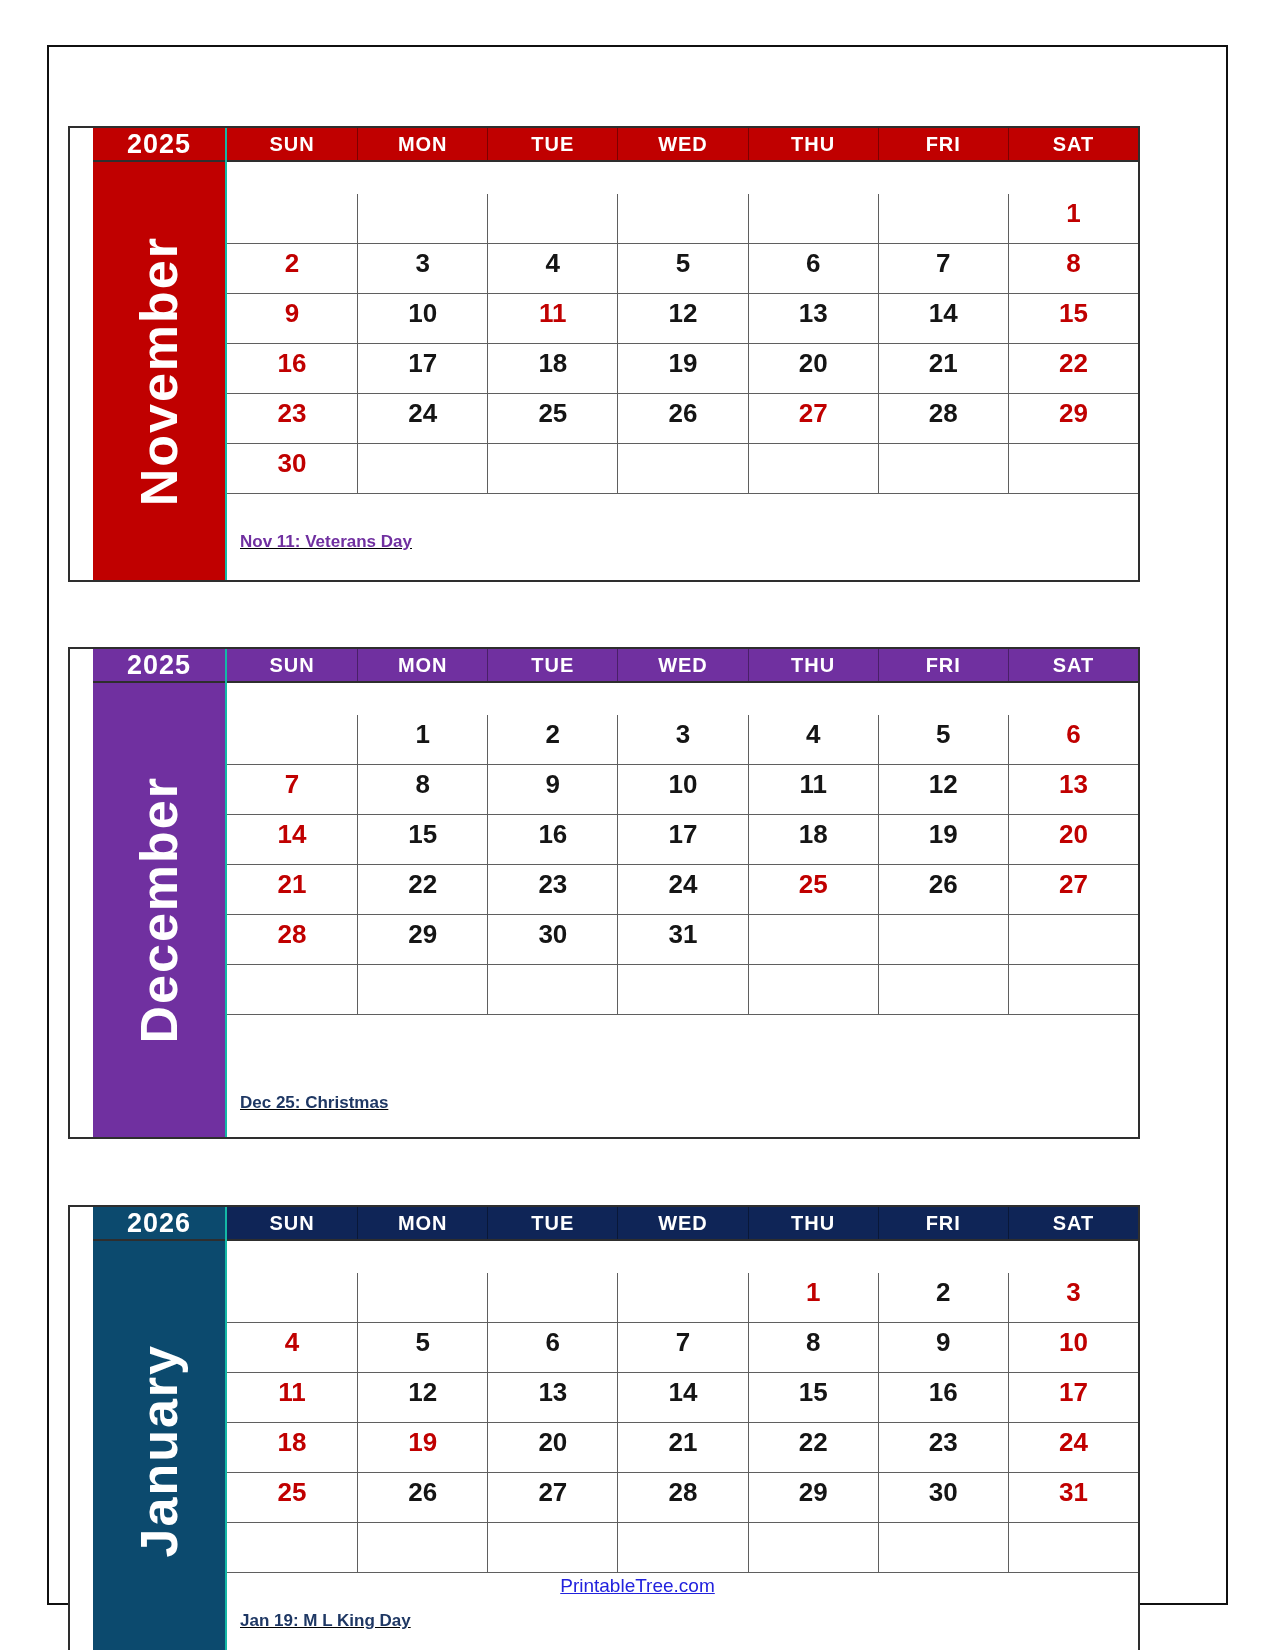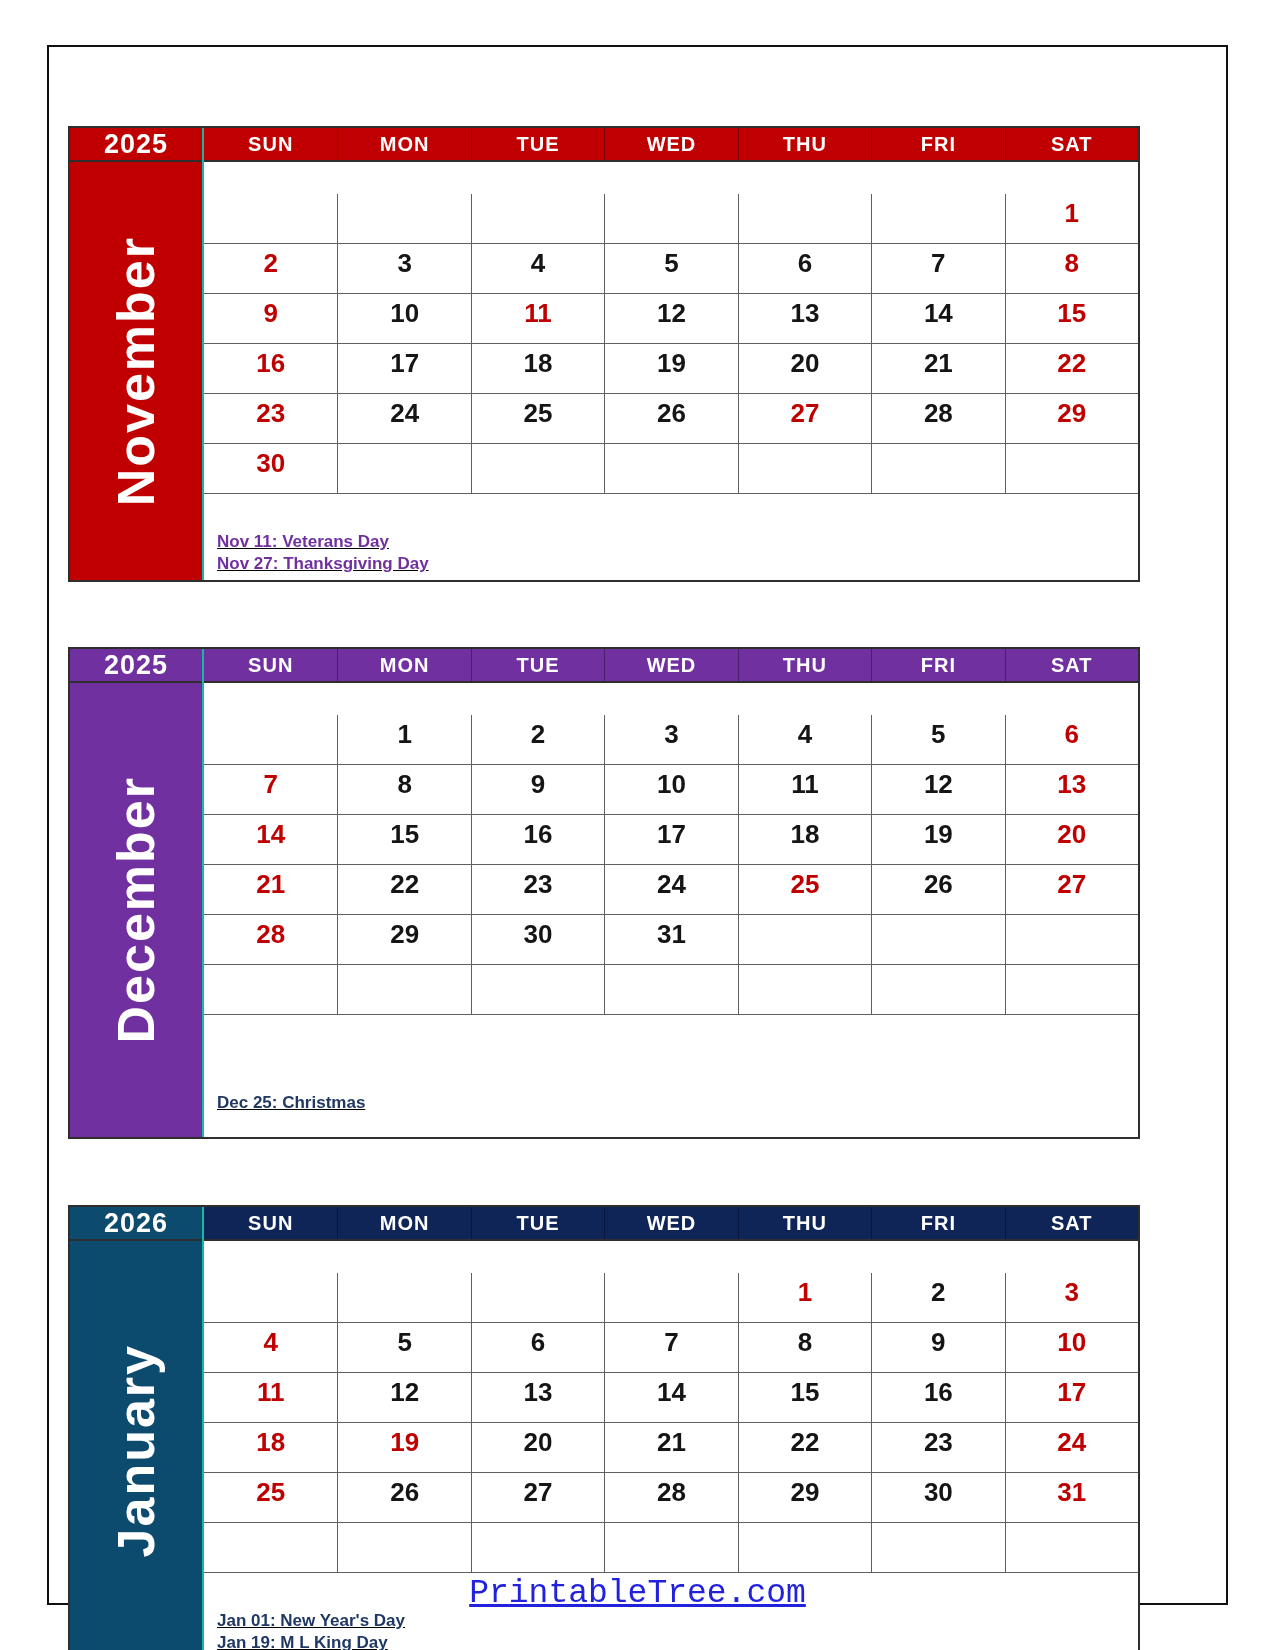--- a/index.html
+++ b/index.html
@@ -16,20 +16,21 @@
     box-sizing:border-box;
   }
   .month-block{
     position:relative;
     margin-left:19px;
     width:1072px;
     display:flex;
     border:2px solid #2e2e2e;
     box-sizing:border-box;
     background:#ffffff;
+    padding-left:23px;
   }
   .mb-nov{margin-top:79px;}
   .mb-dec{margin-top:65px;}
   .mb-jan{margin-top:66px;}
   .month-left{
     width:132px;flex:0 0 132px;
     display:flex;flex-direction:column;
     color:#ffffff;
   }
   .year-cell{
@@ -93,22 +94,22 @@
     font-weight:bold;font-size:17px;line-height:1.32;
   }
   .ha-nov{min-height:54px;}
   .ha-dec{min-height:50px;margin-top:40px;}
   .ha-jan{min-height:56px;}
   .footer{
     position:absolute;left:0;top:1528px;width:100%;
     text-align:center;
   }
   .footer a{
-    color:#2222DD;font-size:33px;text-decoration:underline;
-    font-family:Liberation Mono, monospace;
+    color:#2222DD;font-size:19px;text-decoration:underline;
+    font-family:Liberation Sans, sans-serif;
   }
 </style>
 </head>
 <body>
 
 <div class="frame">
 
   <div class="month-block mb-nov">
     <div class="month-left themed" style="background: rgb(192, 0, 0);">
       <div class="year-cell">2025</div>
@@ -177,21 +178,20 @@
             <div class="date-cell"></div>
             <div class="date-cell"></div>
             <div class="date-cell"></div>
             <div class="date-cell"></div>
             <div class="date-cell"></div>
             <div class="date-cell"></div>
           </div>
         </div>
       <div class="holiday-area ha-nov">
           <div class="holiday-line" style="color: rgb(112, 48, 160);">Nov 11: Veterans Day</div>
-          <div class="holiday-line" style="color: rgb(112, 48, 160);">Nov 27: Thanksgiving Day</div>
         </div>
     </div>
   </div>
 
   <div class="month-block mb-dec">
     <div class="month-left themed" style="background: rgb(112, 48, 160);">
       <div class="year-cell">2025</div>
       <div class="month-name-cell">
         <div class="month-name">December</div>
       </div>
@@ -335,21 +335,20 @@
             <div class="date-cell"></div>
             <div class="date-cell"></div>
             <div class="date-cell"></div>
             <div class="date-cell"></div>
             <div class="date-cell"></div>
             <div class="date-cell"></div>
             <div class="date-cell"></div>
           </div>
         </div>
       <div class="holiday-area ha-jan">
-          <div class="holiday-line" style="color: rgb(31, 56, 100);">Jan 01: New Year's Day</div>
           <div class="holiday-line" style="color: rgb(31, 56, 100);">Jan 19: M L King Day</div>
         </div>
     </div>
   </div>
 
   <div class="footer">
     <a href="#">PrintableTree.com</a>
   </div>
 
 </div>

